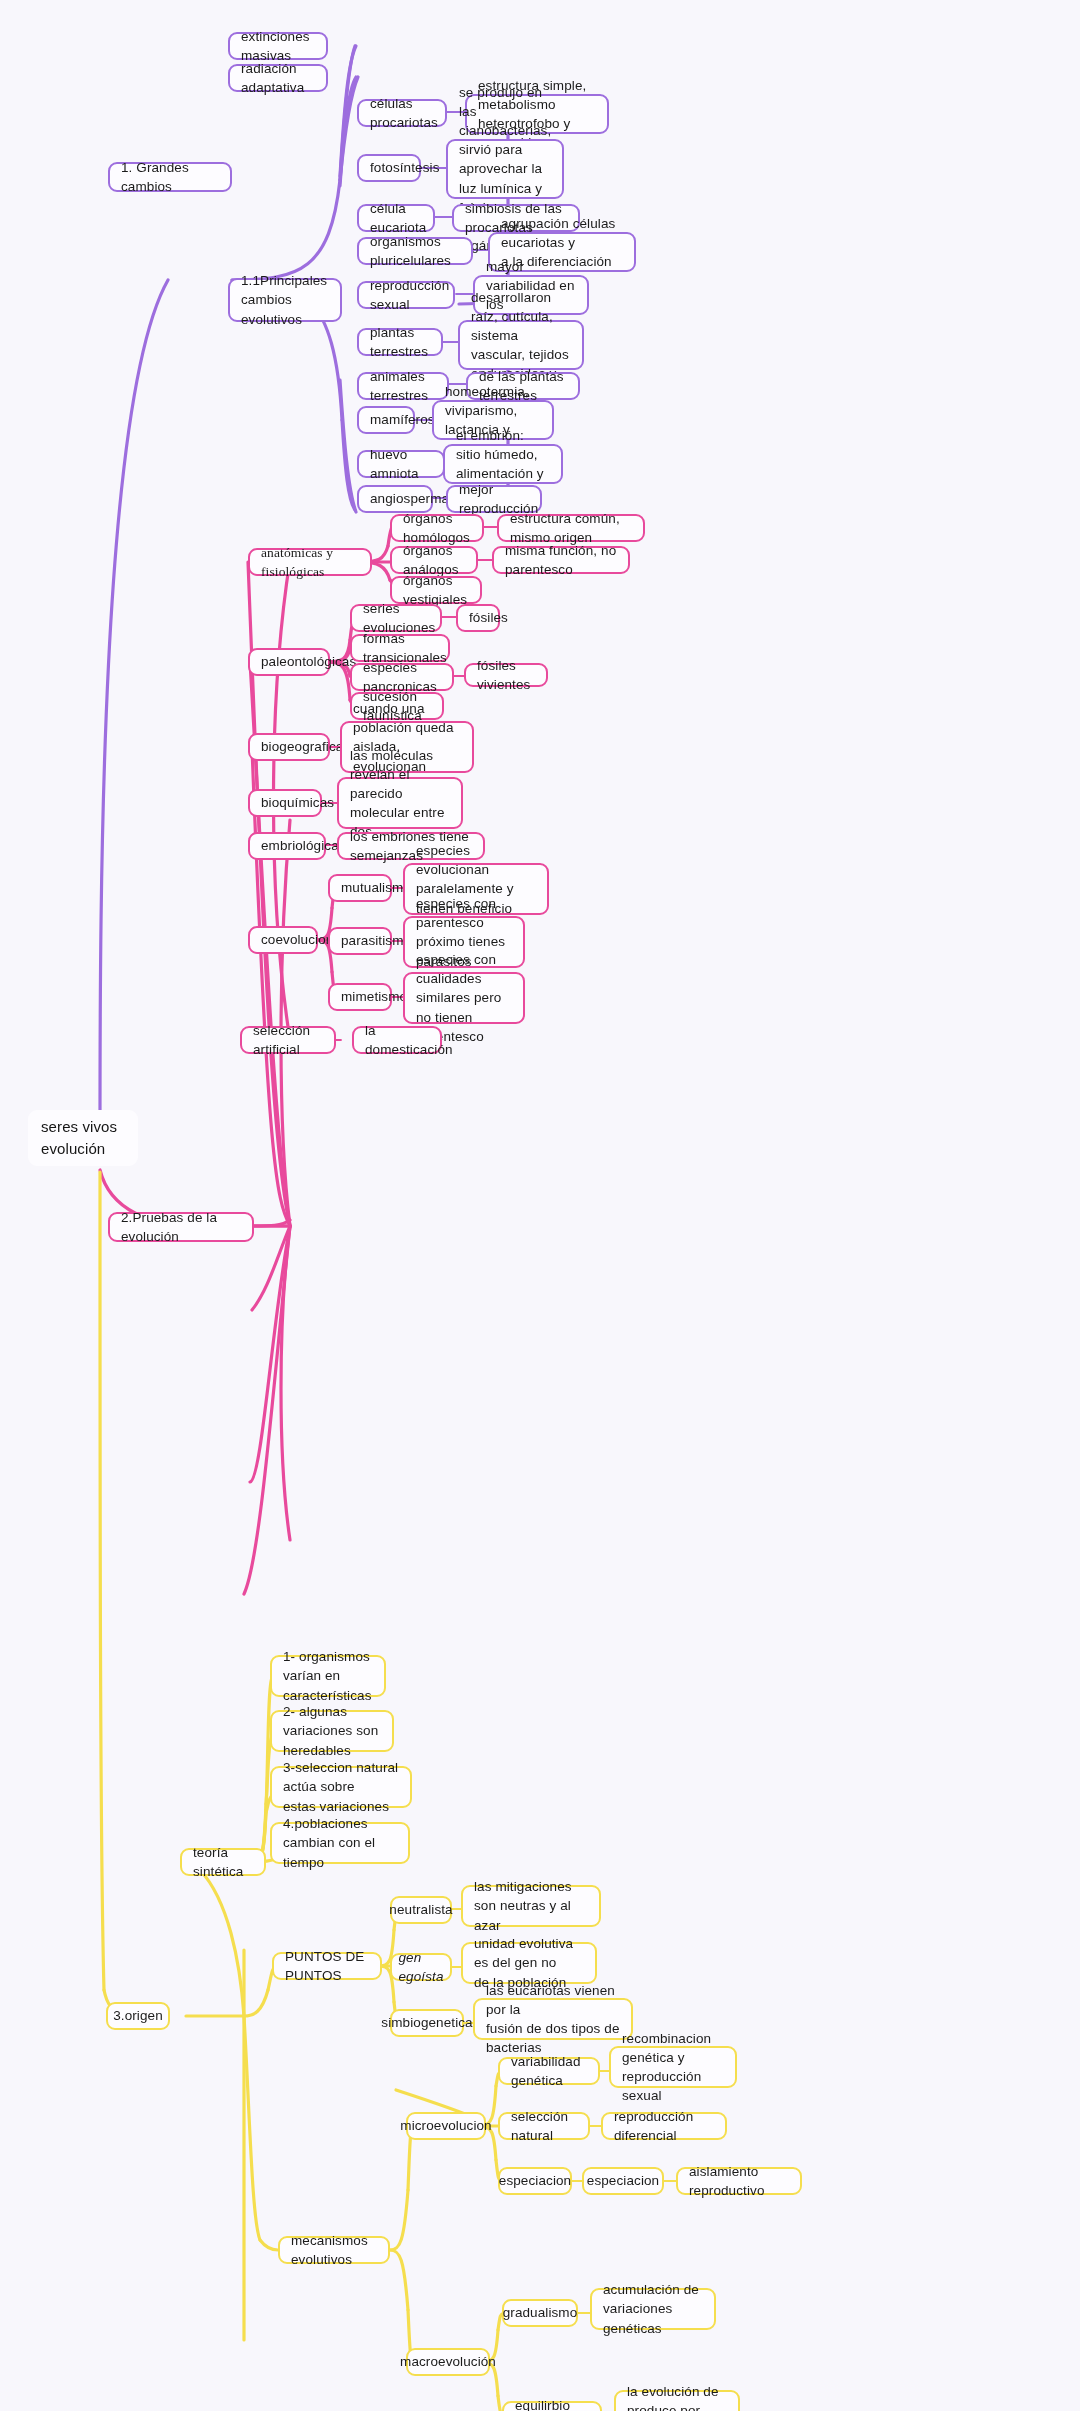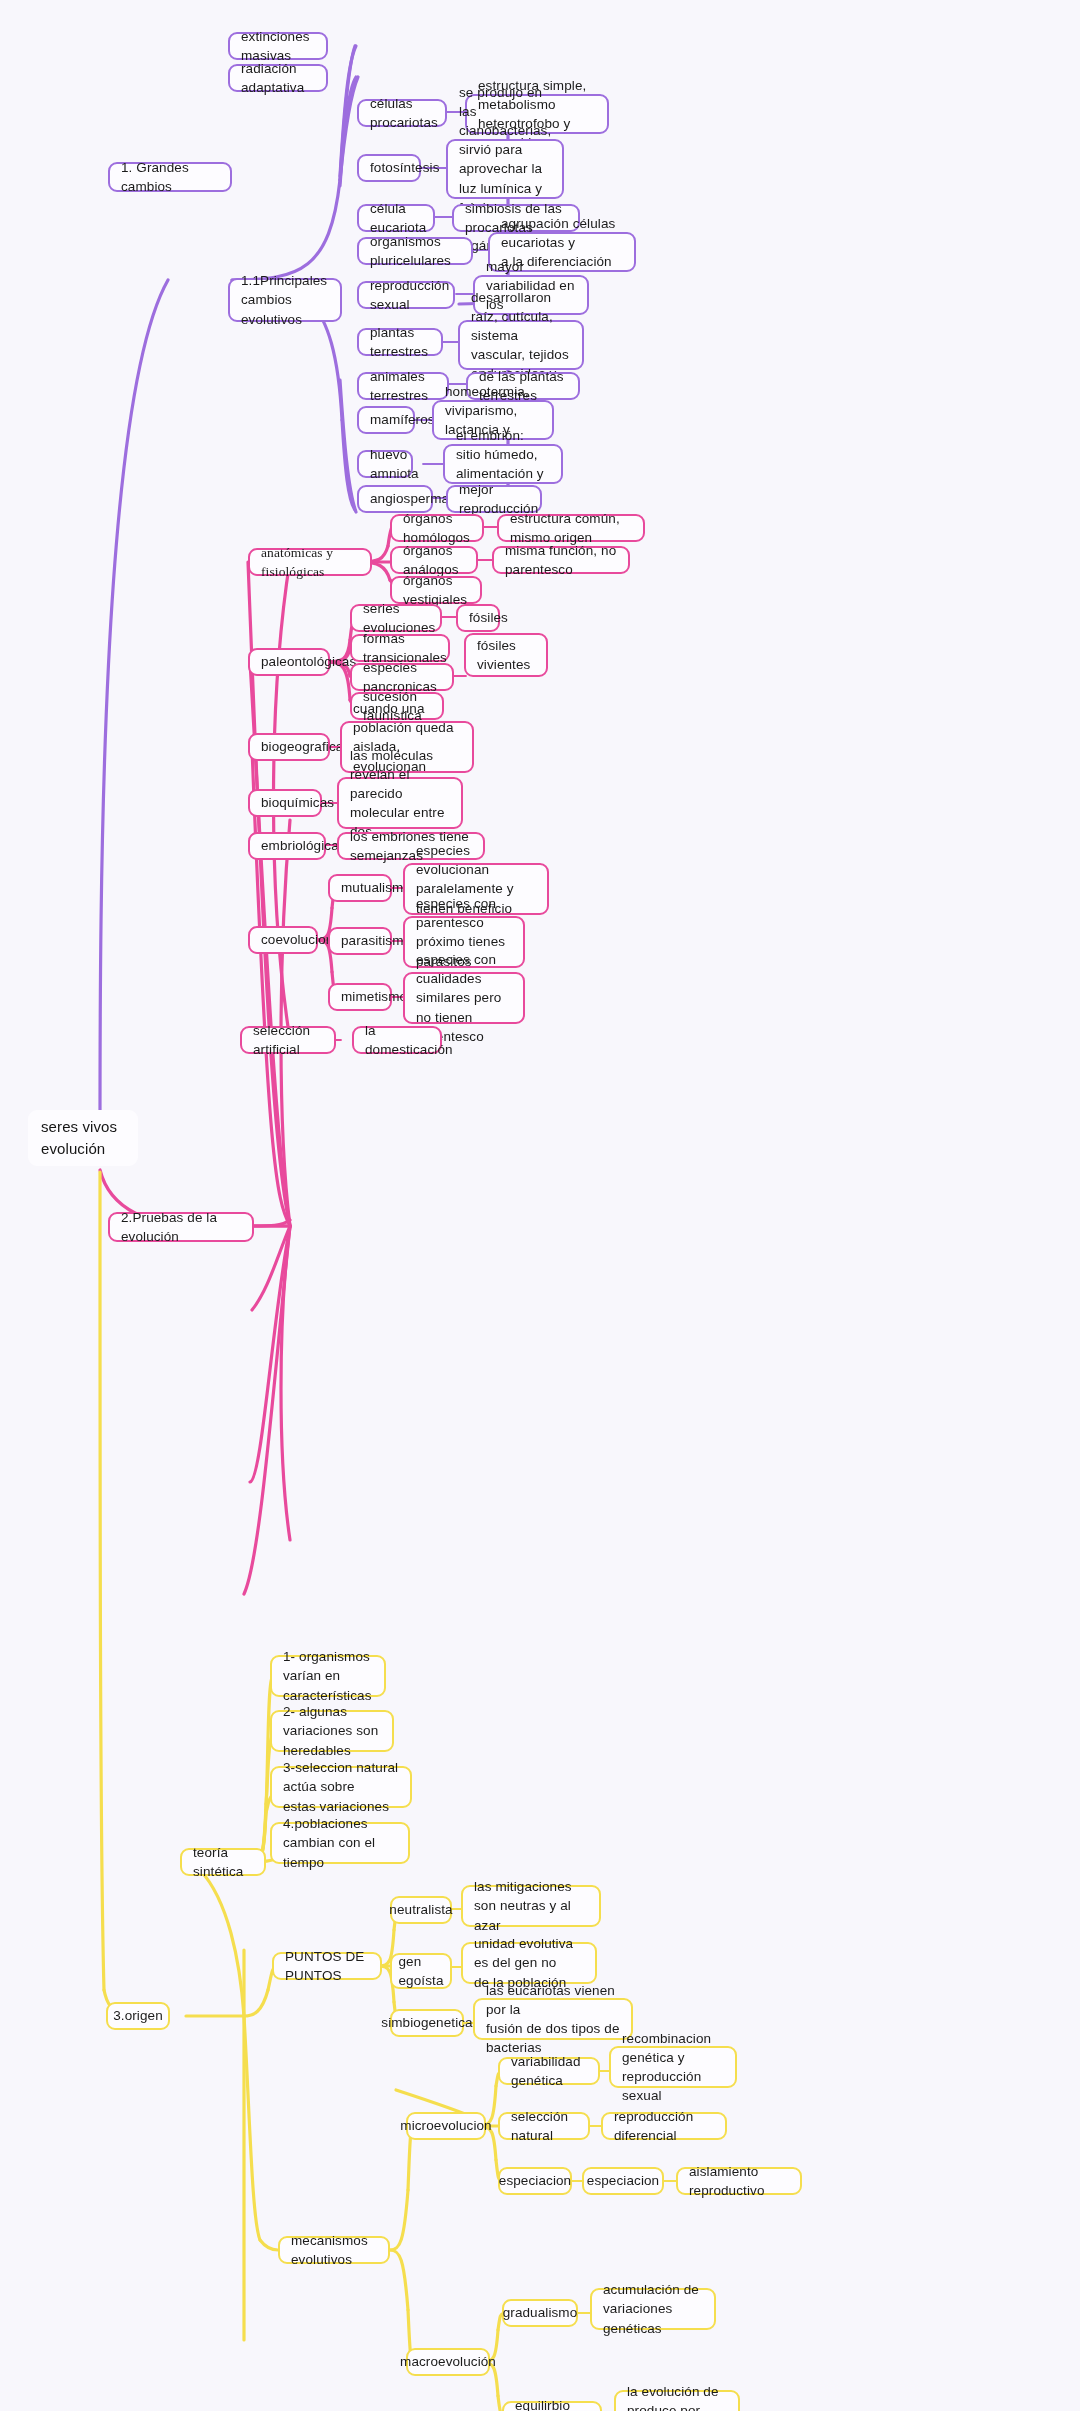--- a/index.html
+++ b/index.html
@@ -326,21 +326,21 @@
   </div>
 
   <div class="node purple" style="left:357px; top:406px; width:58px; height:28px;">
     <span>mamíferos</span>
   </div>
   <div class="node purple" style="left:432px; top:400px; width:122px; height:40px;">
     <span>homeotermia, viviparismo,
 lactancia y cuidado crías</span>
   </div>
 
-  <div class="node purple" style="left:357px; top:450px; width:56px; height:28px;">
+  <div class="node purple" style="left:357px; top:450px; width:88px; height:28px;">
     <span>huevo amniota</span>
   </div>
   <div class="node purple" style="left:443px; top:444px; width:120px; height:40px;">
     <span>el embrión: sitio húmedo,
 alimentación y protección</span>
   </div>
 
   <div class="node purple" style="left:357px; top:485px; width:76px; height:28px;">
     <span>angiospermas</span>
   </div>
@@ -379,21 +379,21 @@
   </div>
   <div class="node pink" style="left:456px; top:604px; width:44px; height:28px;">
     <span>fósiles</span>
   </div>
   <div class="node pink" style="left:350px; top:634px; width:100px; height:28px;">
     <span>formas transicionales</span>
   </div>
   <div class="node pink" style="left:350px; top:663px; width:104px; height:28px;">
     <span>especies pancronicas</span>
   </div>
-  <div class="node pink" style="left:464px; top:633px; width:84px; height:44px;">
+  <div class="node pink" style="left:464px; top:663px; width:84px; height:24px;">
     <span>fósiles vivientes</span>
   </div>
   <div class="node pink" style="left:350px; top:692px; width:94px; height:28px;">
     <span>sucesión faunística</span>
   </div>
 
   <div class="node pink" style="left:248px; top:733px; width:82px; height:28px;">
     <span>biogeograficas</span>
   </div>
   <div class="node pink" style="left:340px; top:721px; width:134px; height:52px;">
@@ -480,21 +480,21 @@
   <div class="node yellow" style="left:272px; top:1952px; width:110px; height:28px;">
     <span>PUNTOS DE PUNTOS</span>
   </div>
   <div class="node yellow" style="left:390px; top:1896px; width:62px; height:28px;">
     <span>neutralista</span>
   </div>
   <div class="node yellow" style="left:461px; top:1885px; width:140px; height:42px;">
     <span>las mitigaciones son neutras y al
 azar</span>
   </div>
-  <div class="node yellow" style="left:390px; top:1953px; width:62px; height:36px;">
+  <div class="node yellow" style="left:390px; top:1953px; width:62px; height:28px;font-style:italic;">
     <span>gen egoísta</span>
   </div>
   <div class="node yellow" style="left:461px; top:1942px; width:136px; height:42px;">
     <span>unidad evolutiva es del gen no
 de la población</span>
   </div>
   <div class="node yellow" style="left:390px; top:2009px; width:74px; height:28px;">
     <span>simbiogenetica</span>
   </div>
   <div class="node yellow" style="left:473px; top:1998px; width:160px; height:42px;">

